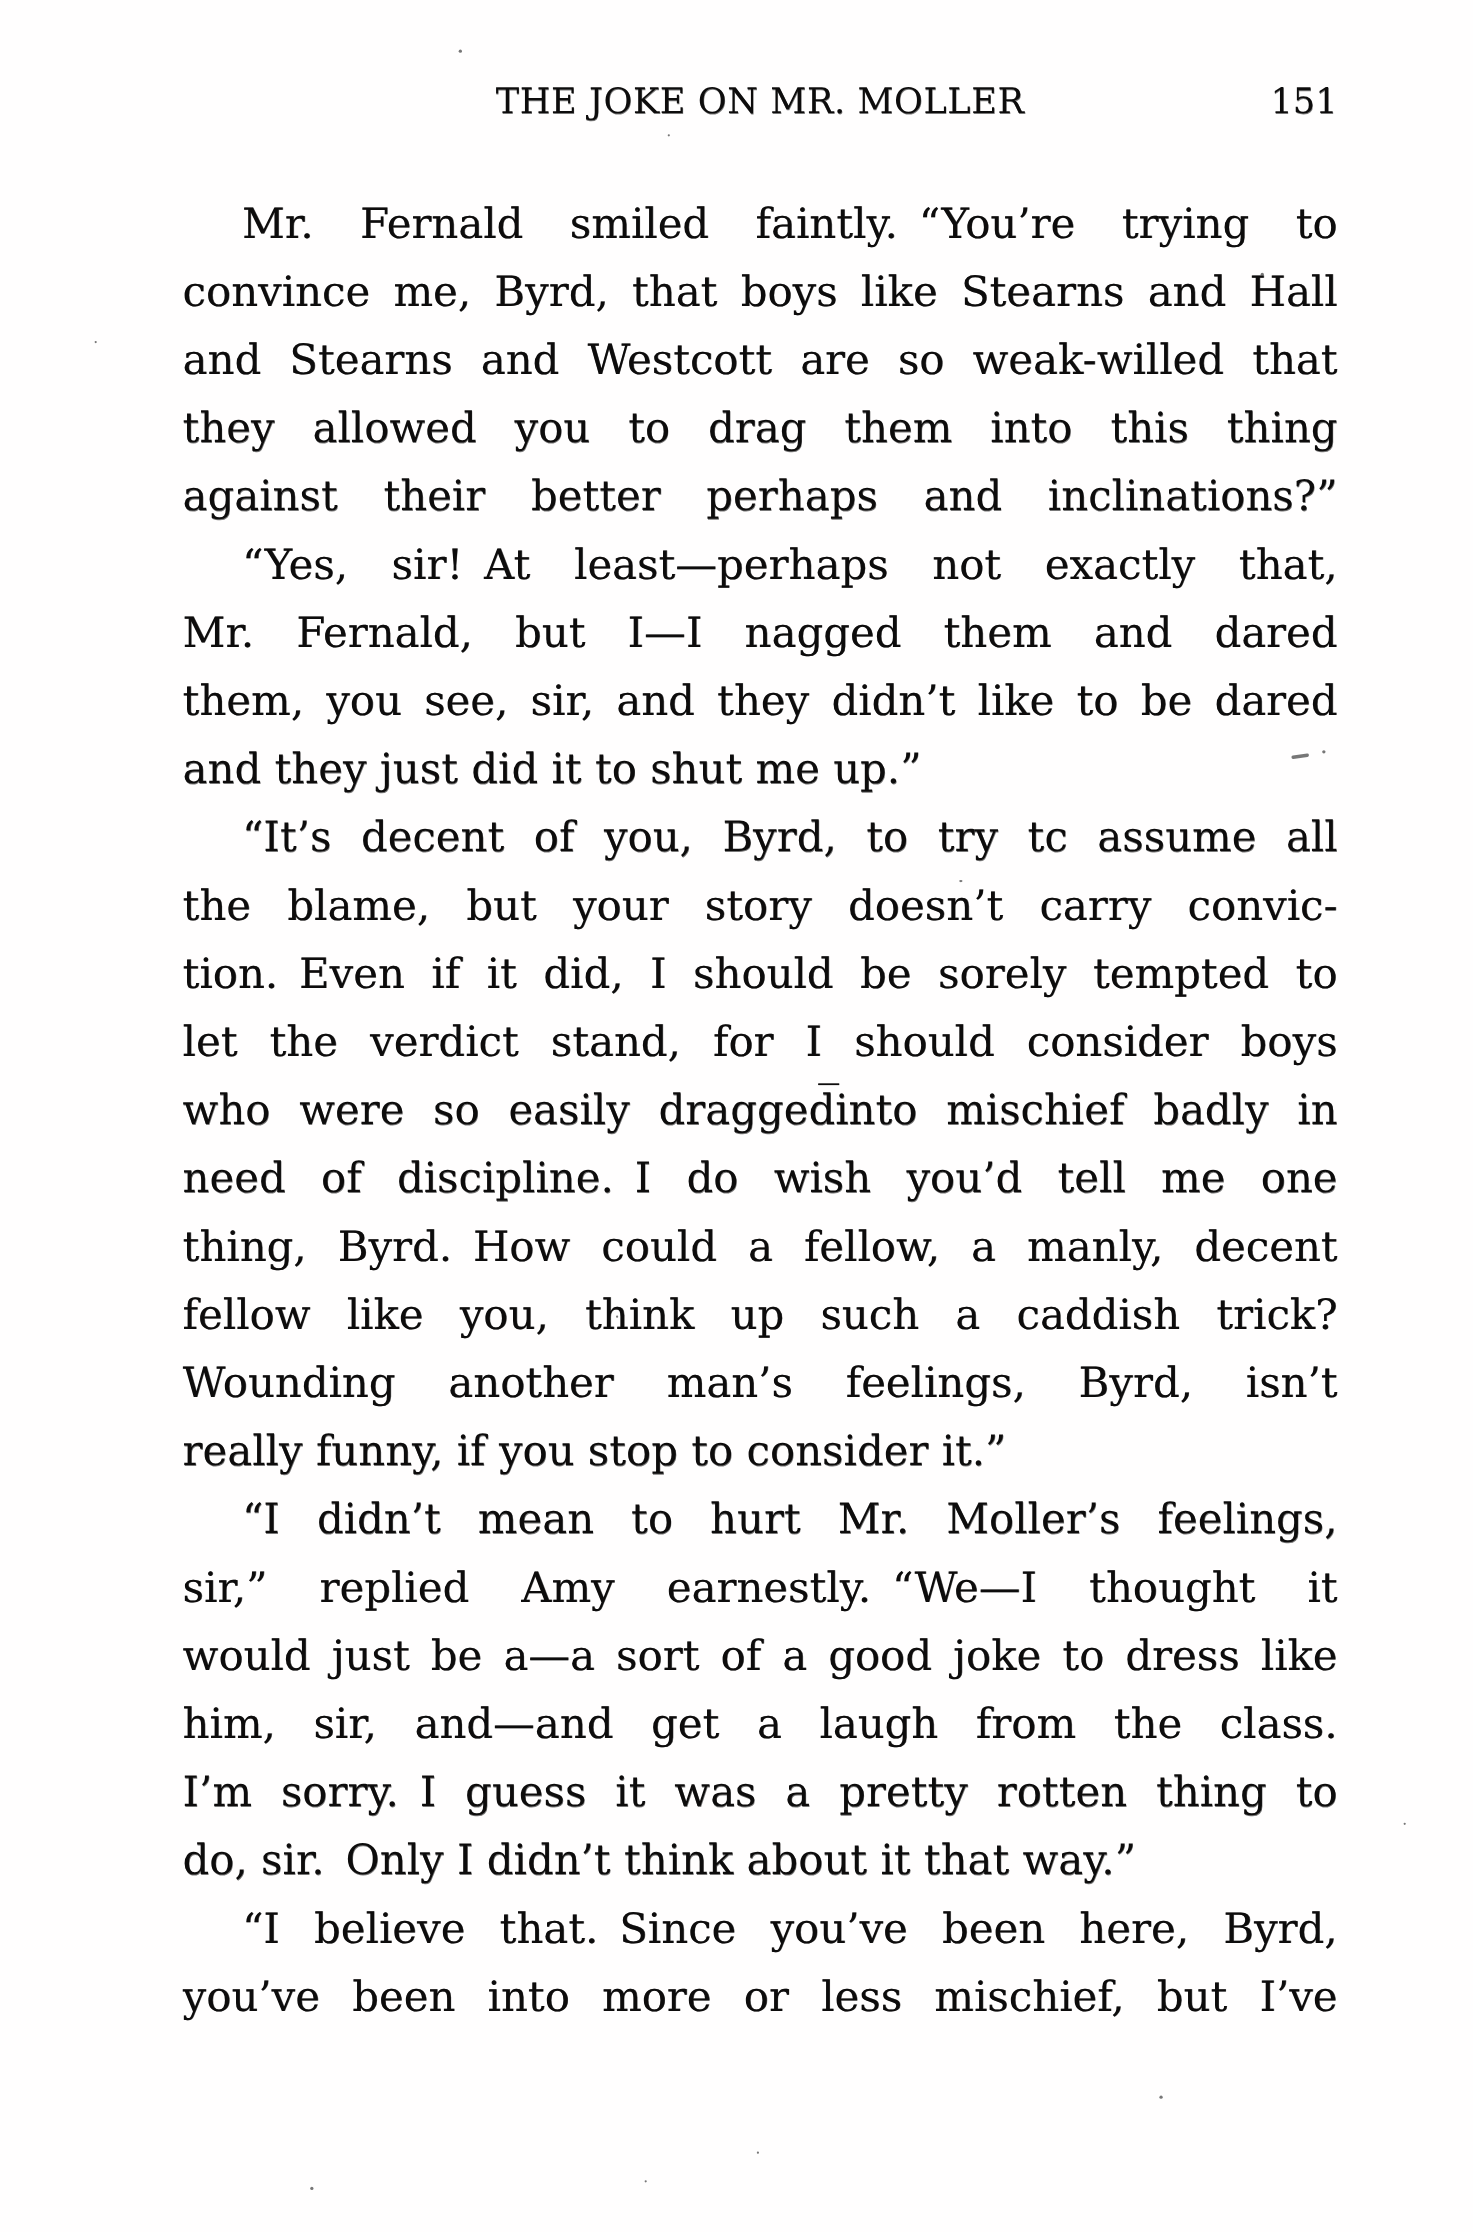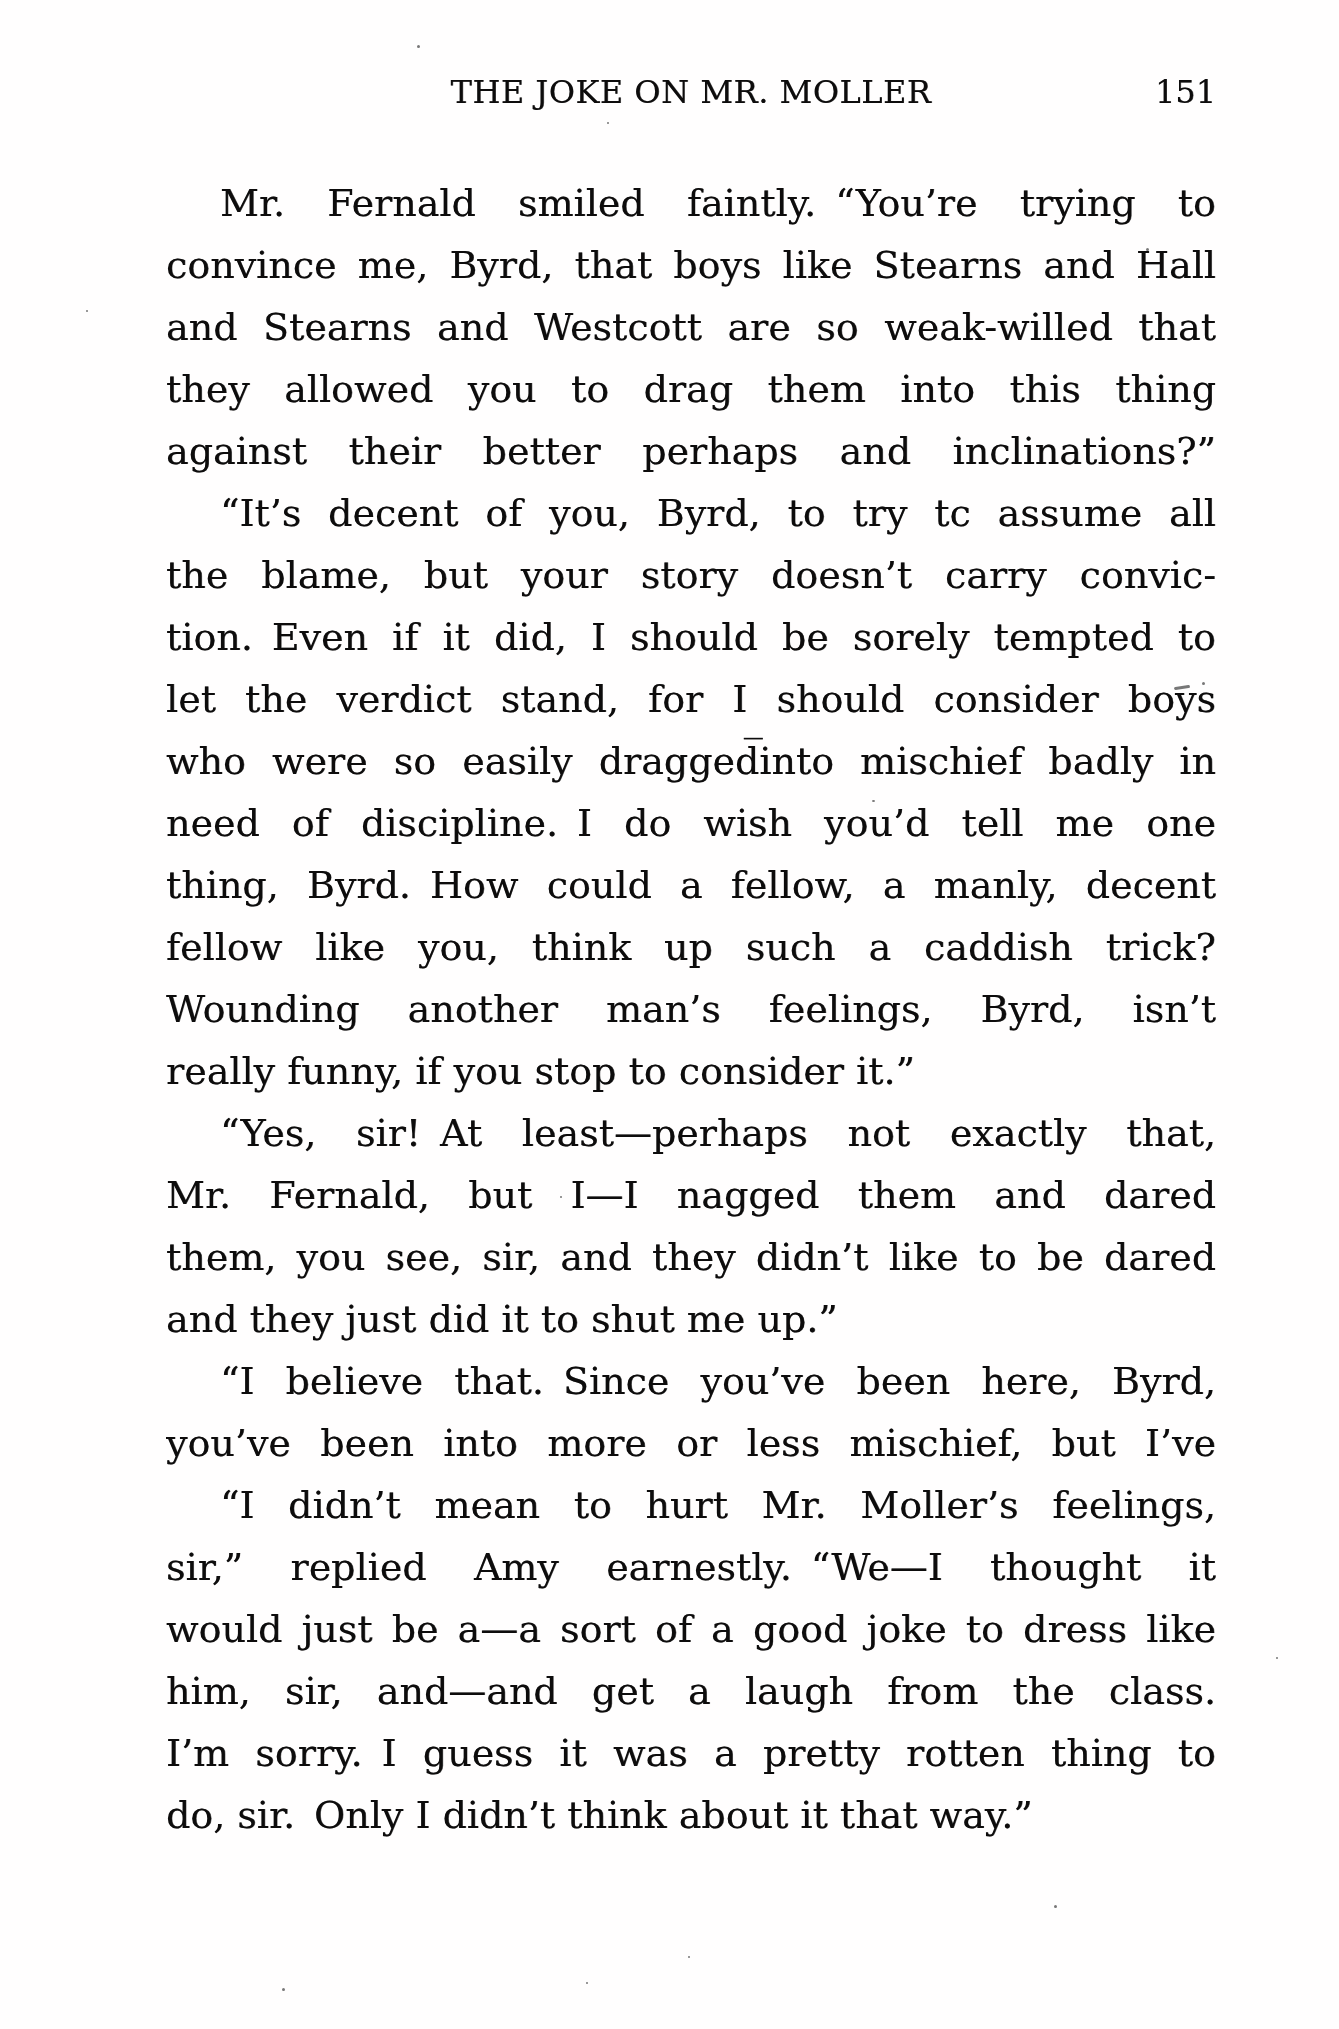--- a/index.html
+++ b/index.html
@@ -88,48 +88,48 @@
 
   <div class="text-block">
       <div class="paragraph">
         <div class="line indent">Mr. Fernald smiled faintly. “You’re trying to</div>
         <div class="line">convince me, Byrd, that boys like Stearns and Hall</div>
         <div class="line">and Stearns and Westcott are so weak-willed that</div>
         <div class="line">they allowed you to drag them into this thing</div>
         <div class="line">against their better perhaps and inclinations?”</div>
       </div>
       <div class="paragraph">
+        <div class="line indent">“Yes, sir! At least—perhaps not exactly that,</div>
+        <div class="line">Mr. Fernald, but I—I nagged them and dared</div>
+        <div class="line">them, you see, sir, and they didn’t like to be dared</div>
+        <div class="line rag">and they just did it to shut me up.”</div>
+      </div>
+      <div class="paragraph">
         <div class="line indent">“It’s decent of you, Byrd, to try tc assume all</div>
         <div class="line">the blame, but your story doesn’t carry convic-</div>
         <div class="line">tion. Even if it did, I should be sorely tempted to</div>
         <div class="line">let the verdict stand, for I should consider boys</div>
         <div class="line">who were so easily dragged̅into mischief badly in</div>
         <div class="line">need of discipline. I do wish you’d tell me one</div>
         <div class="line">thing, Byrd. How could a fellow, a manly, decent</div>
         <div class="line">fellow like you, think up such a caddish trick?</div>
         <div class="line">Wounding another man’s feelings, Byrd, isn’t</div>
         <div class="line rag">really funny, if you stop to consider it.”</div>
       </div>
       <div class="paragraph">
-        <div class="line indent">“Yes, sir! At least—perhaps not exactly that,</div>
-        <div class="line">Mr. Fernald, but I—I nagged them and dared</div>
-        <div class="line">them, you see, sir, and they didn’t like to be dared</div>
-        <div class="line rag">and they just did it to shut me up.”</div>
-      </div>
-      <div class="paragraph">
-        <div class="line indent">“I believe that. Since you’ve been here, Byrd,</div>
-        <div class="line">you’ve been into more or less mischief, but I’ve</div>
-      </div>
-      <div class="paragraph">
         <div class="line indent">“I didn’t mean to hurt Mr. Moller’s feelings,</div>
         <div class="line">sir,” replied Amy earnestly. “We—I thought it</div>
         <div class="line">would just be a—a sort of a good joke to dress like</div>
         <div class="line">him, sir, and—and get a laugh from the class.</div>
         <div class="line">I’m sorry. I guess it was a pretty rotten thing to</div>
         <div class="line rag">do, sir. Only I didn’t think about it that way.”</div>
+      </div>
+      <div class="paragraph">
+        <div class="line indent">“I believe that. Since you’ve been here, Byrd,</div>
+        <div class="line">you’ve been into more or less mischief, but I’ve</div>
       </div>
     </div>
 
   <div id="artifacts">
       <div class="artifact" style="left: 417px; top: 45px; width: 3px; height: 3px;"></div>
       <div class="artifact" style="left: 607px; top: 122px; width: 2px; height: 2px;"></div>
       <div class="artifact" style="left: 1146px; top: 248px; width: 3px; height: 3px;"></div>
       <div class="artifact" style="left: 86px; top: 310px; width: 2px; height: 2px;"></div>
       <div class="artifact dash" style="left: 1174px; top: 686px; width: 16px; height: 3px;"></div>
       <div class="artifact" style="left: 1202px; top: 682px; width: 3px; height: 3px;"></div>

